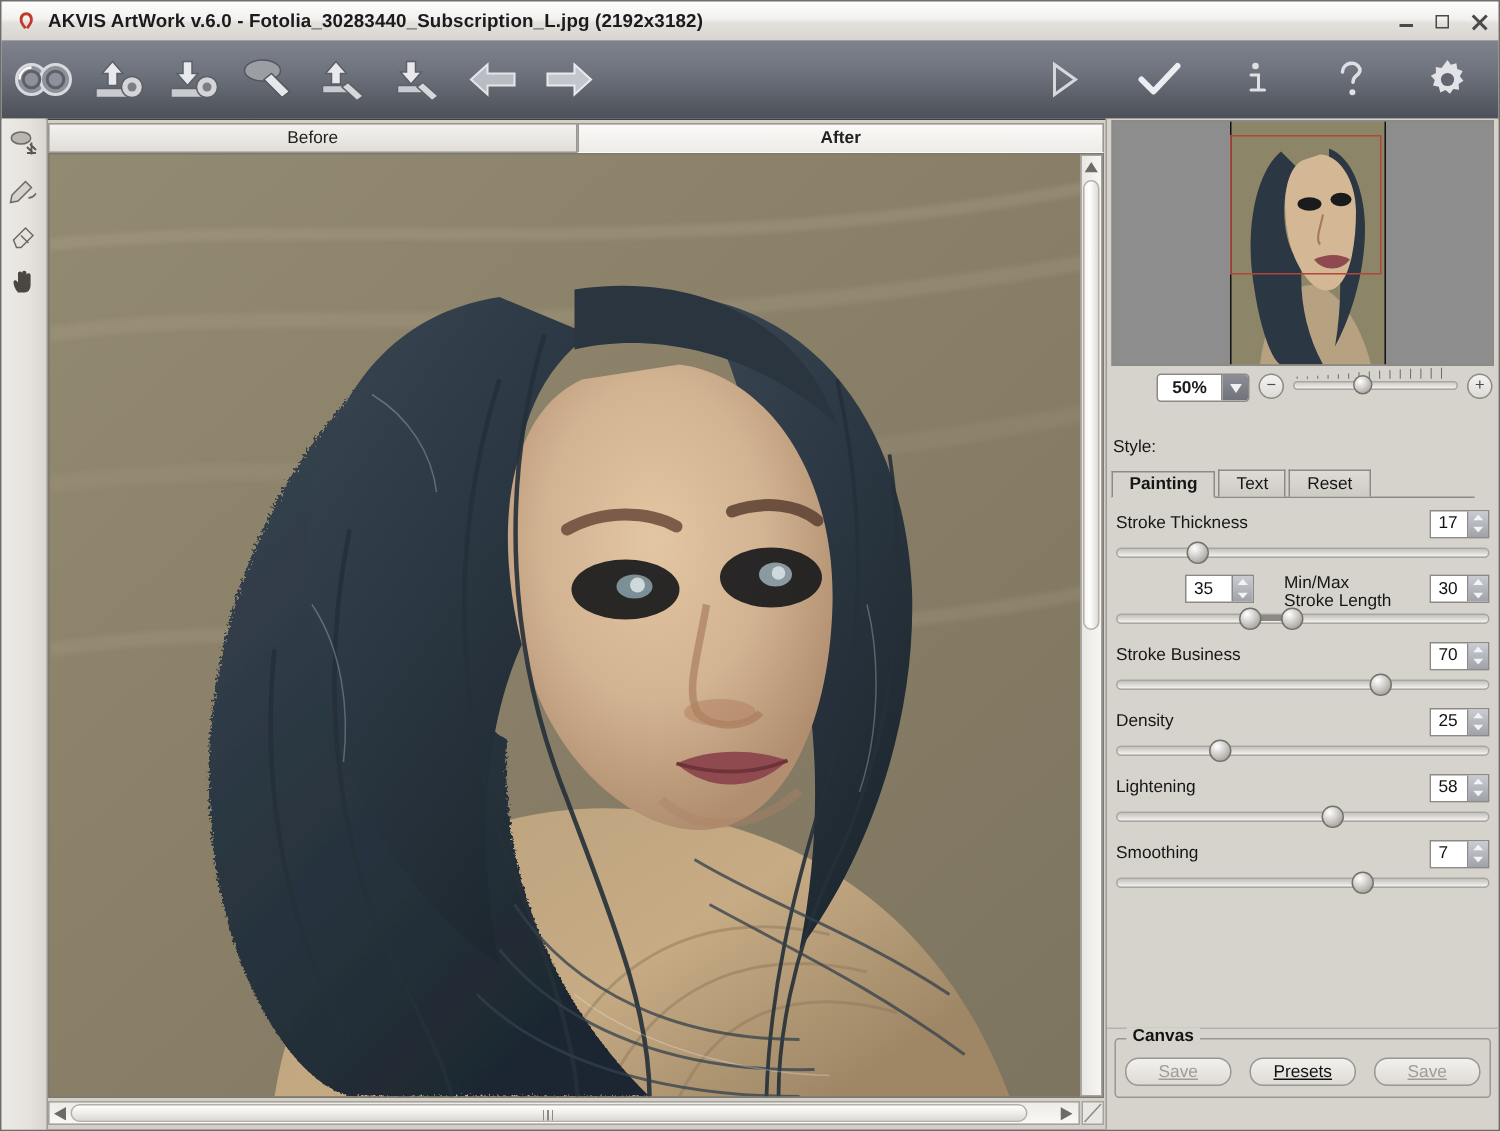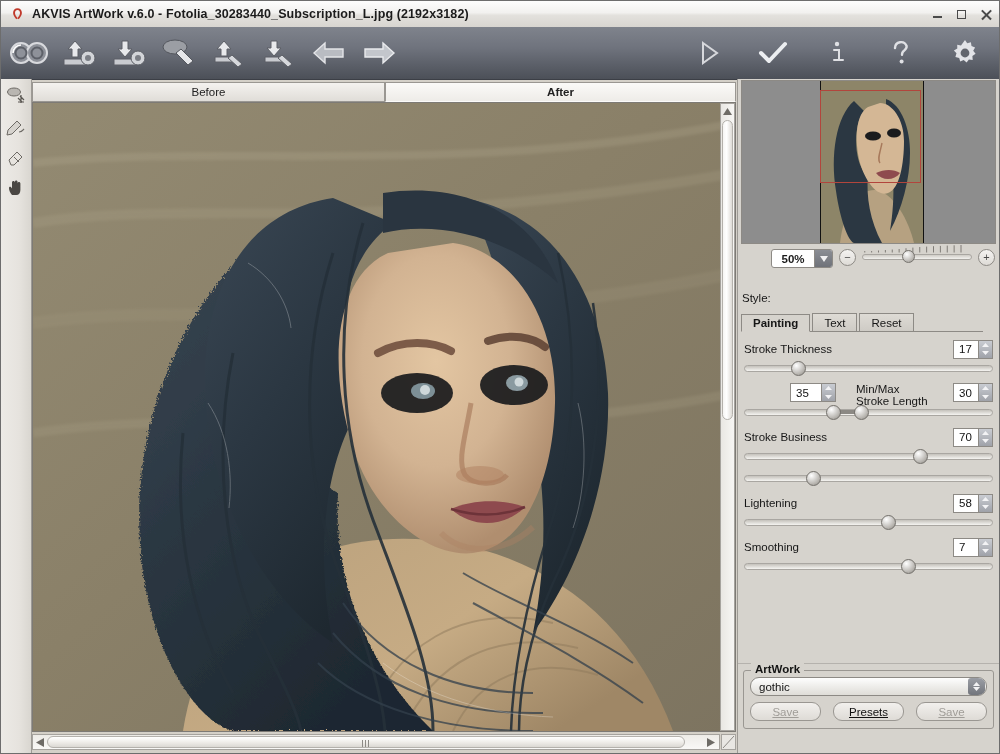--- a/index.html
+++ b/index.html
@@ -566,20 +566,38 @@
           </div>
         </div>
       </div>
       <div class="trackwrap">
         <div class="track"></div>
         <div class="handle" style="left:68%"></div>
       </div>
     </div>
 
     <div class="ctrl">
+      <div class="ctrlhead">
+        <div class="ctrlname">Density</div>
+        <div class="spin">
+          <div class="spinval">25</div>
+          <div class="spinbtns">
+            <div>
+                <svg width="7" height="4" viewBox="0 0 7 4">
+                  <path d="M3.5 0L7 4H0z" fill="#f3f3f5"></path>
+                </svg>
+              </div>
+            <div>
+                <svg width="7" height="4" viewBox="0 0 7 4">
+                  <path d="M3.5 4L0 0h7z" fill="#f3f3f5"></path>
+                </svg>
+              </div>
+          </div>
+        </div>
+      </div>
       <div class="trackwrap">
         <div class="track"></div>
         <div class="handle" style="left:25%"></div>
       </div>
     </div>
 
     <div class="ctrl">
       <div class="ctrlhead">
         <div class="ctrlname">Lightening</div>
         <div class="spin">
@@ -624,32 +642,21 @@
         </div>
       </div>
       <div class="trackwrap">
         <div class="track"></div>
         <div class="handle" style="left:63%"></div>
       </div>
     </div>
 
     <div class="sep" style="margin-top:89px"></div>
     <div class="presets">
-      <div class="presetslegend">ArtWork</div>
-      <div class="combo">
-        <div class="combotext">gothic</div>
-        <div class="comboarrow">
-          <svg width="7" height="4" viewBox="0 0 7 4">
-              <path d="M3.5 0L7 4H0z" fill="#f2f2f4"></path>
-            </svg>
-          <svg width="7" height="4" viewBox="0 0 7 4">
-              <path d="M3.5 4L0 0h7z" fill="#f2f2f4"></path>
-            </svg>
-        </div>
-      </div>
+      <div class="presetslegend">Canvas</div>
       <div class="presetbtns">
         <div class="pbtn disabled">Save</div>
         <div class="pbtn">Presets</div>
         <div class="pbtn disabled">Save</div>
       </div>
     </div>
 
   </div>
 </div>
 

